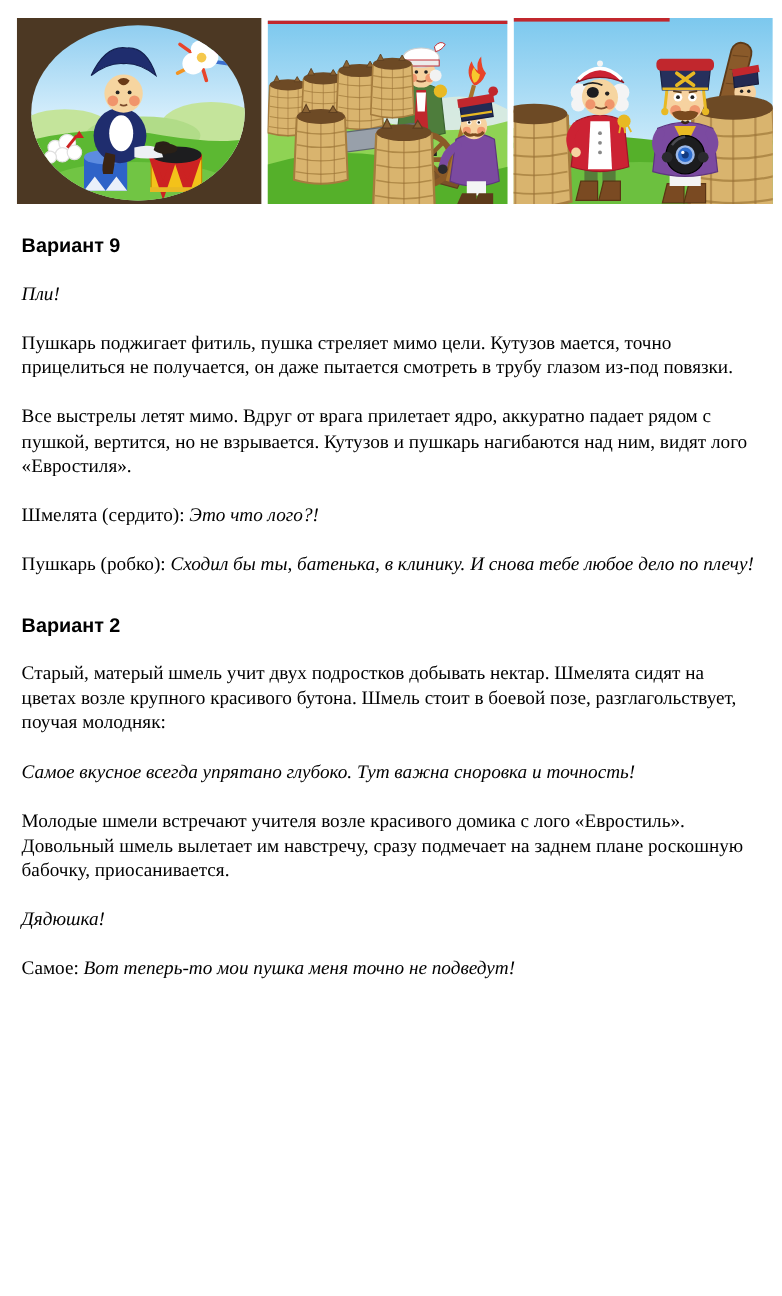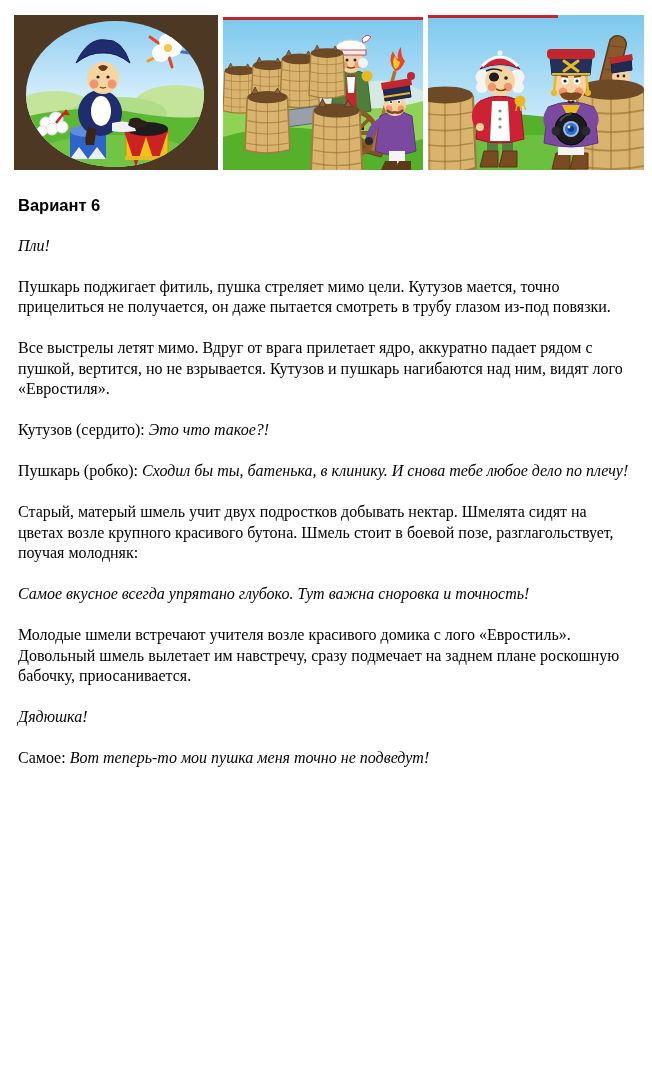--- a/index.html
+++ b/index.html
@@ -310,24 +310,25 @@
         <path d="M122 42 L164 42 L162 60 L124 60 Z" fill="#26305c" stroke="#1a2244"></path>
         <rect x="119" y="34" width="48" height="10" rx="4" fill="#c1272d"></rect>
         <path d="M136 46 L150 56 M150 46 L136 56" stroke="#e8b923" stroke-width="3" stroke-linecap="round"></path>
         <line x1="124" y1="59" x2="162" y2="59" stroke="#e8b923" stroke-width="2"></line>
       </g>
     </svg>
   </figure>
 </div>
 
 <div class="doc">
-    <h2 class="heading">Вариант 6</h2>
+    <h2 class="heading">Вариант 9</h2>
     <p><em>Пли!</em></p>
     <p><span>Пушкарь поджигает фитиль, пушка стреляет мимо цели. Кутузов мается, точно прицелиться не получается, он даже пытается смотреть в трубу глазом из-под повязки.</span></p>
     <p><span>Все выстрелы летят мимо. Вдруг от врага прилетает ядро, аккуратно падает рядом с пушкой, вертится, но не взрывается. Кутузов и пушкарь нагибаются над ним, видят лого «Евростиля».</span></p>
-    <p><span>Кутузов (сердито): </span><em>Это что такое?!</em></p>
+    <p><span>Шмелята (сердито): </span><em>Это что лого?!</em></p>
     <p><span>Пушкарь (робко): </span><em>Сходил бы ты, батенька, в клинику. И снова тебе любое дело по плечу!</em></p>
+    <h2 class="heading">Вариант 2</h2>
     <p><span>Старый, матерый шмель учит двух подростков добывать нектар. Шмелята сидят на цветах возле крупного красивого бутона. Шмель стоит в боевой позе, разглагольствует, поучая молодняк:</span></p>
     <p><em>Самое вкусное всегда упрятано глубоко. Тут важна сноровка и точность!</em></p>
     <p><span>Молодые шмели встречают учителя возле красивого домика с лого «Евростиль». Довольный шмель вылетает им навстречу, сразу подмечает на заднем плане роскошную бабочку, приосанивается.</span></p>
     <p><em>Дядюшка!</em></p>
     <p><span>Самое: </span><em>Вот теперь-то мои пушка меня точно не подведут!</em></p>
   </div>
 
 </body></html>

